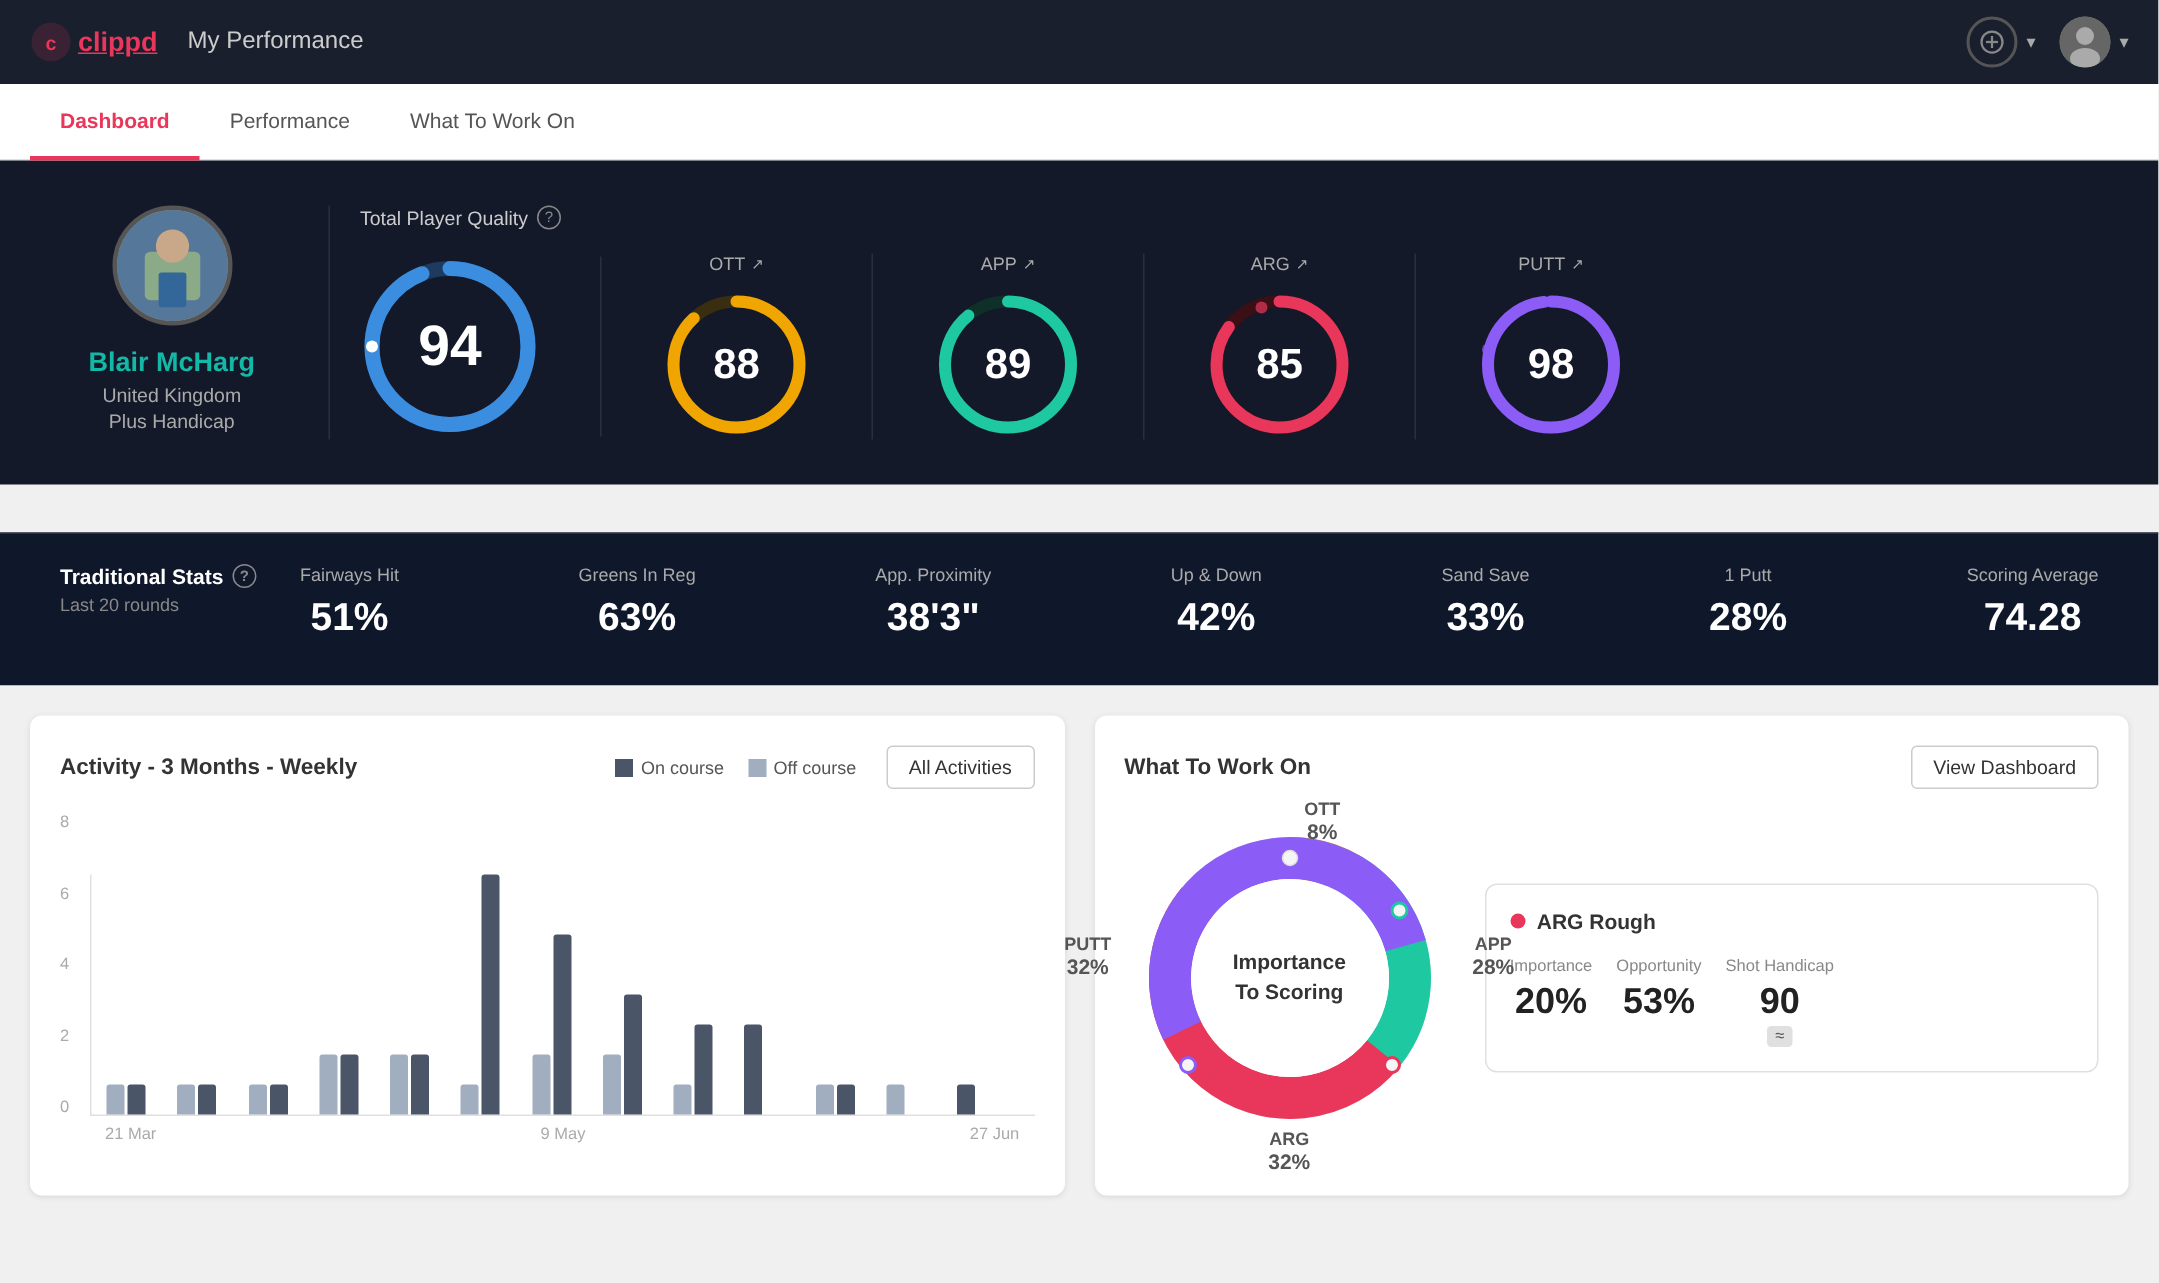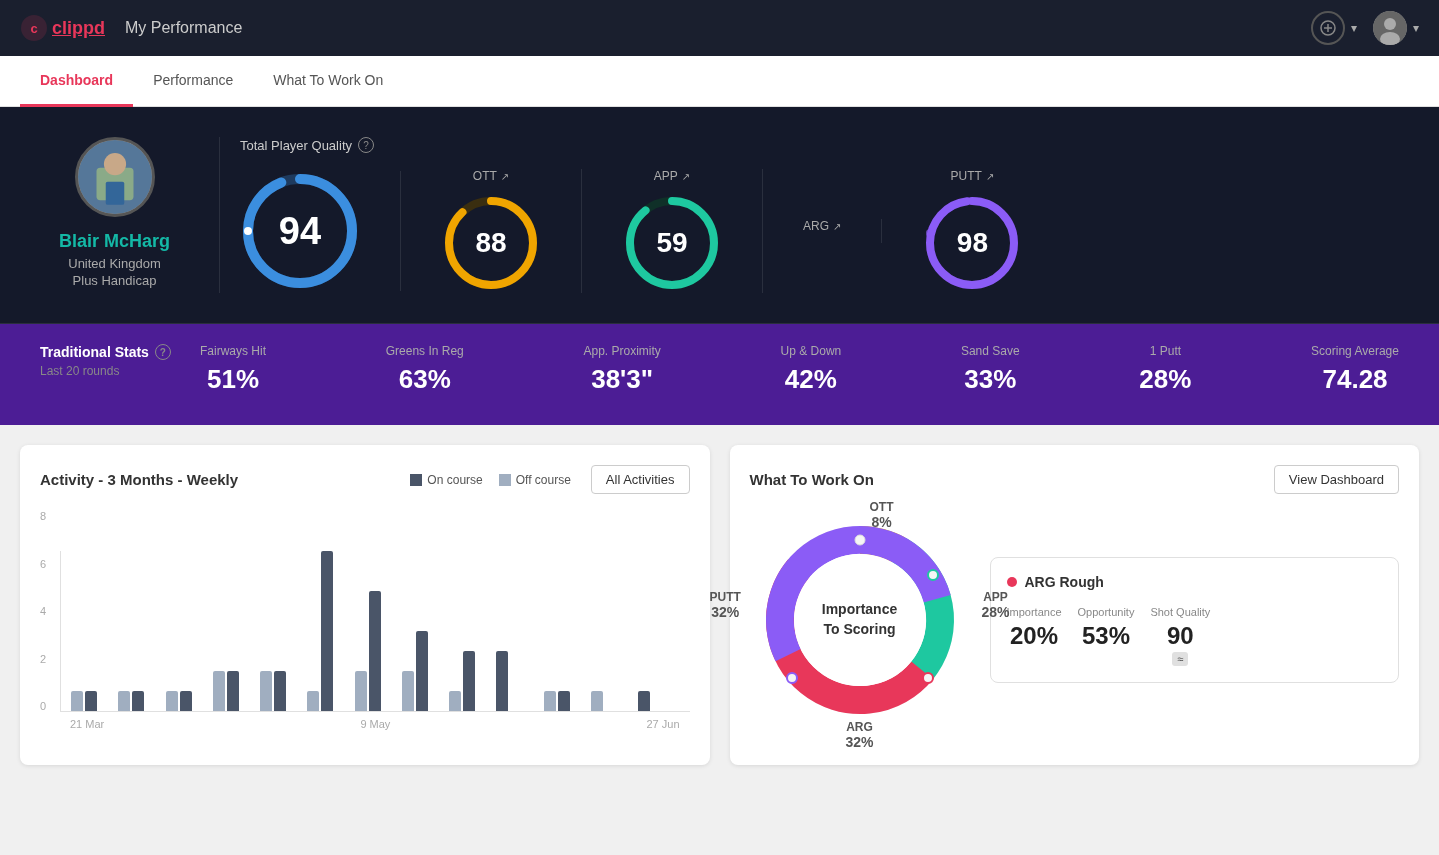--- a/index.html
+++ b/index.html
@@ -123,27 +123,28 @@
     .main-score-wrap svg {
       position: absolute; top: 0; left: 0; width: 100%; height: 100%;
       transform: rotate(-90deg);
     }
     .main-score-value {
       font-size: 38px; font-weight: 700; color: #fff; z-index: 1; position: relative;
     }
 
     
     .stats-section {
-      background: #4c1d95;
+      background: #0f172a;
       border-top: 1px solid #2a2f3e;
       padding: 20px 40px 30px;
       display: flex;
       align-items: flex-start;
       gap: 0;
       color: #fff;
+      margin-top: 32px;
     }
     .stats-label-block {
       min-width: 160px;
     }
     .stats-title { font-size: 14px; font-weight: 600; color: #fff; display: flex; align-items: center; gap: 6px; }
     .stats-sub { font-size: 12px; color: #888; margin-top: 4px; }
     .stats-items {
       display: flex; flex: 1; justify-content: space-between;
     }
     .stat-item { display: flex; flex-direction: column; align-items: center; }
@@ -358,28 +359,36 @@
           <div class="score-label">
             <span>APP</span>
             <span class="score-arrow">↗</span>
           </div>
           <div class="circle-wrap">
             <svg viewBox="0 0 100 100" width="100" height="100">
               <circle cx="50" cy="50" r="42" fill="none" stroke="#0f3028" stroke-width="8"></circle>
               <circle cx="50" cy="50" r="42" fill="none" stroke="#1ec8a0" stroke-width="8" stroke-dasharray="263.9" stroke-dashoffset="29.0" stroke-linecap="round"></circle>
               <circle cx="50" cy="8" r="4" fill="#1ec8a0" opacity="0.5"></circle>
             </svg>
-            <span class="circle-value">59</span>
+            <span class="circle-value">89</span>
           </div>
         </div>
 
         <div class="score-item">
           <div class="score-label">
             <span>ARG</span>
             <span class="score-arrow">↗</span>
+          </div>
+          <div class="circle-wrap">
+            <svg viewBox="0 0 100 100" width="100" height="100">
+              <circle cx="50" cy="50" r="42" fill="none" stroke="#3a0f15" stroke-width="8"></circle>
+              <circle cx="50" cy="50" r="42" fill="none" stroke="#e8375a" stroke-width="8" stroke-dasharray="263.9" stroke-dashoffset="39.6" stroke-linecap="round"></circle>
+              <circle cx="88" cy="38" r="4" fill="#e8375a" opacity="0.7"></circle>
+            </svg>
+            <span class="circle-value">85</span>
           </div>
         </div>
 
         <div class="score-item">
           <div class="score-label">
             <span>PUTT</span>
             <span class="score-arrow">↗</span>
           </div>
           <div class="circle-wrap">
             <svg viewBox="0 0 100 100" width="100" height="100">
@@ -585,21 +594,21 @@
         <div class="arg-metrics" id="arg-metrics-container">
             <div class="arg-metric">
     <div class="arg-metric-label">Importance</div>
     <div class="arg-metric-value">20%</div>
   </div>
             <div class="arg-metric">
     <div class="arg-metric-label">Opportunity</div>
     <div class="arg-metric-value">53%</div>
   </div>
             <div class="arg-metric">
-    <div class="arg-metric-label">Shot Quality</div>
+    <div class="arg-metric-label">Shot Handicap</div>
     <div class="arg-metric-value">90</div>
   <div class="arg-metric-badge">≈</div>
             </div>
           </div>
       </div>
     </div>
   </div>
 </div>
 
 </body></html>

